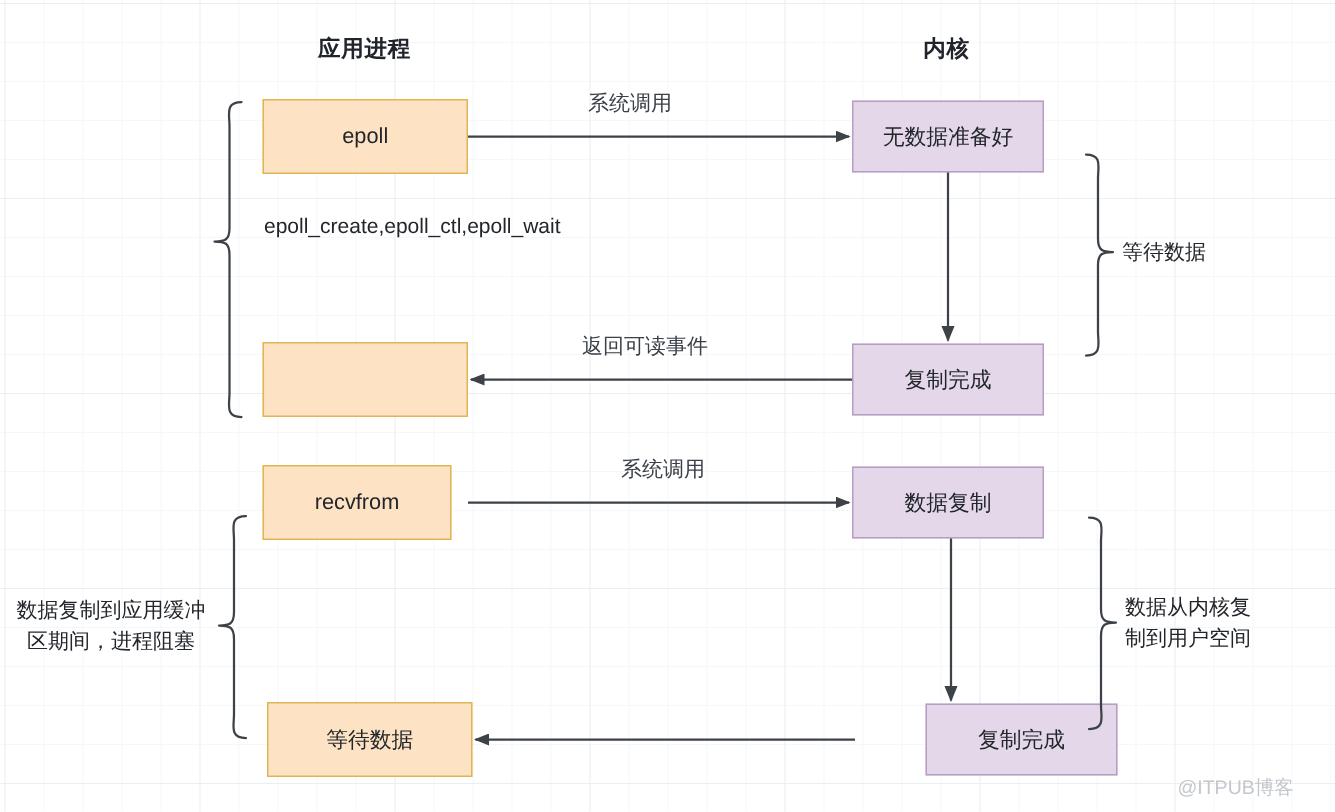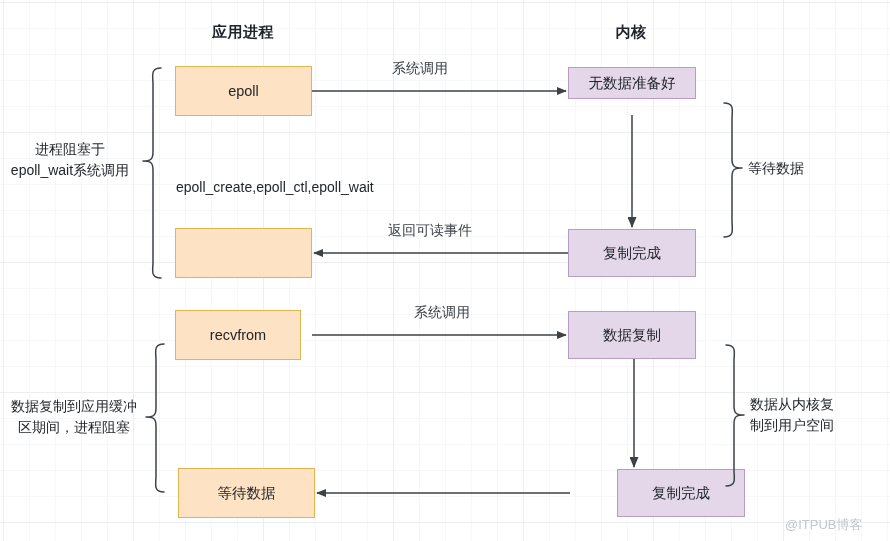--- a/index.html
+++ b/index.html
@@ -71,21 +71,20 @@
     white-space: pre-line;
   }
   .side-label.leftcol { transform: translate(-50%, -50%); }
   .side-label.rightcol { transform: translateY(-50%); }
 
   .mono-note {
     position: absolute;
     font-size: 14px;
     color: #22262b;
     white-space: nowrap;
-    margin-top: 37px;
   }
 
   .watermark {
     position: absolute;
     font-size: 13px;
     color: #c3c7cc;
     white-space: nowrap;
   }
 
   svg.overlay {
@@ -107,38 +106,36 @@
   <div class="col-title" style="left:631px; top:23px;">内核</div>
 
   <div class="node app" style="left:175px; top:66px; width:137px; height:50px;">epoll</div>
 
   <div class="node app" style="left:175px; top:228px; width:137px; height:50px;"></div>
 
   <div class="node app" style="left:175px; top:310px; width:126px; height:50px;">recvfrom</div>
 
   <div class="node app" style="left:178px; top:468px; width:137px; height:50px;">等待数据</div>
 
-  <div class="node kern" style="left:568px; top:67px; width:128px; height:32px;">无数据准备好</div>
+  <div class="node kern" style="left:568px; top:67px; width:128px; height:48px;">无数据准备好</div>
 
   <div class="node kern" style="left:568px; top:229px; width:128px; height:48px;">复制完成</div>
 
   <div class="node kern" style="left:568px; top:311px; width:128px; height:48px;">数据复制</div>
 
   <div class="node kern" style="left:570px; top:469px; width:128px; height:48px;margin-left:47px;">复制完成</div>
 
   <div class="edge-label" style="left:420px; top:60px;">系统调用</div>
 
   <div class="edge-label" style="left:430px; top:222px;">返回可读事件</div>
 
   <div class="edge-label" style="left:442px; top:304px;">系统调用</div>
 
   <div class="mono-note" style="left:176px; top:142px;">epoll_create,epoll_ctl,epoll_wait</div>
 
-  <div class="side-label leftcol" style="left:70px; top:160px; width:140px;">进程阻塞于
-epoll_wait系统调用</div>
 
   <div class="side-label rightcol" style="left:748px; top:168px; width:120px; text-align:left;">等待数据</div>
 
   <div class="side-label leftcol" style="left:74px; top:417px; width:150px;">数据复制到应用缓冲
 区期间，进程阻塞</div>
 
   <div class="side-label rightcol" style="left:750px; top:415px; width:120px; text-align:left;">数据从内核复
 制到用户空间</div>
 
   <div class="watermark" style="left:785px; top:516px;">@ITPUB博客</div>

